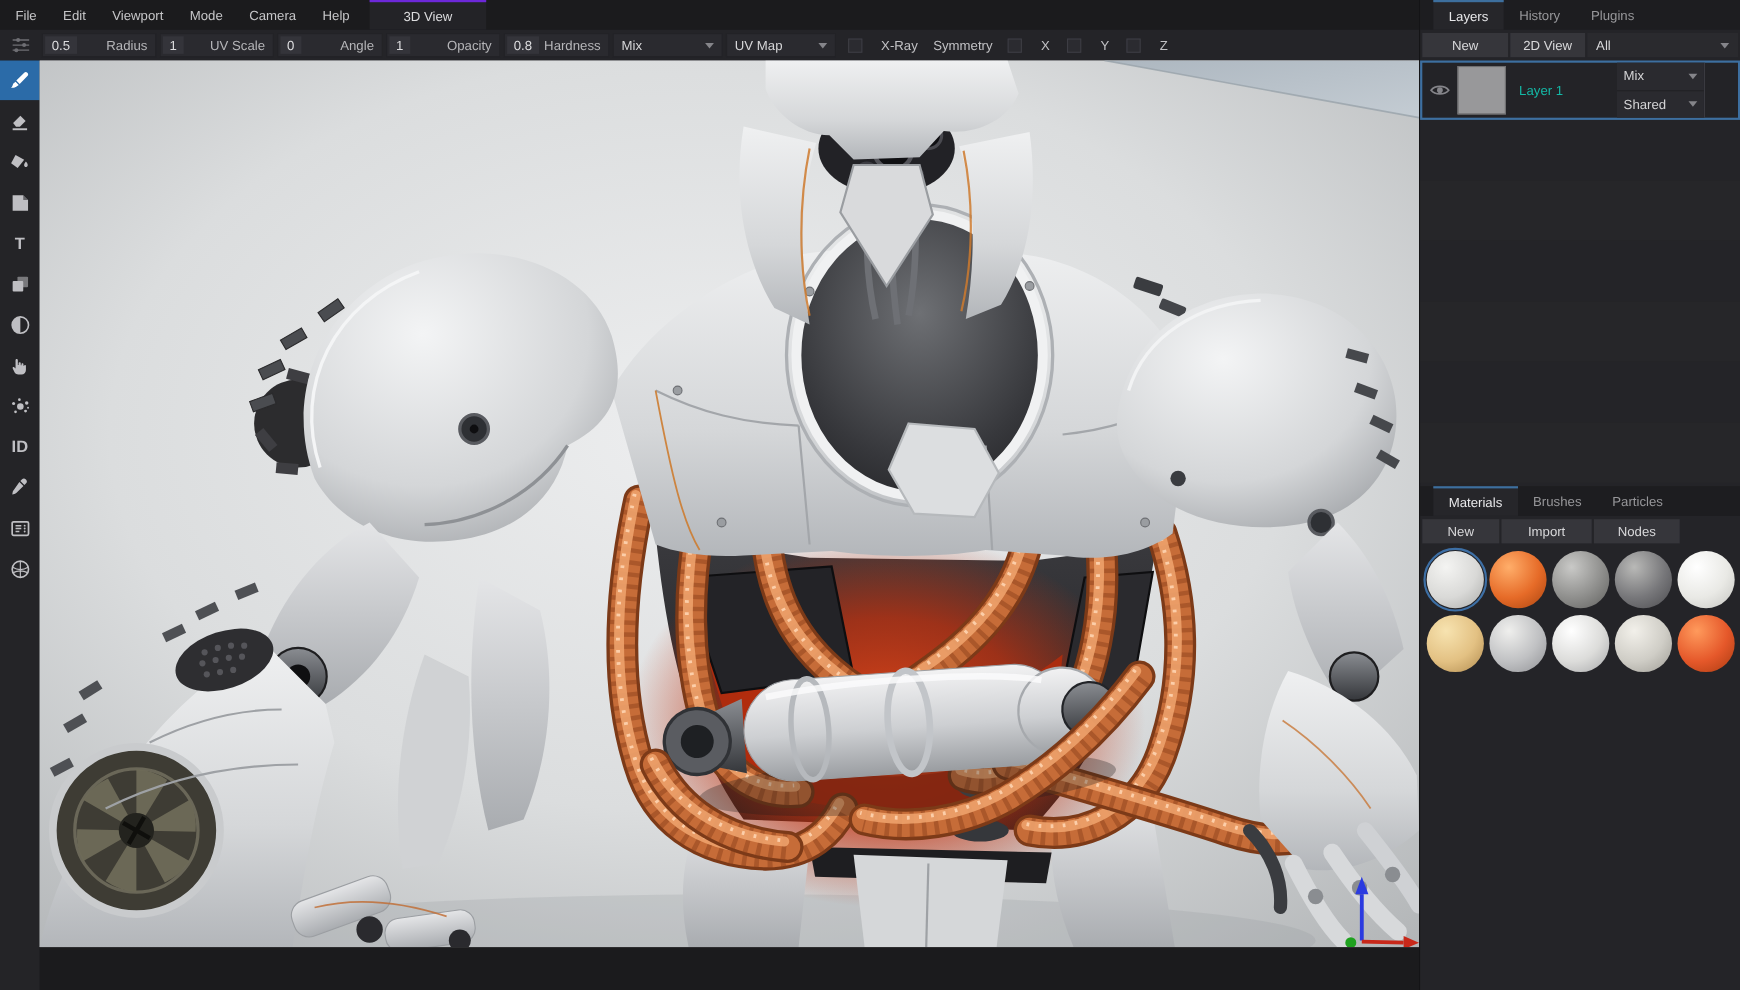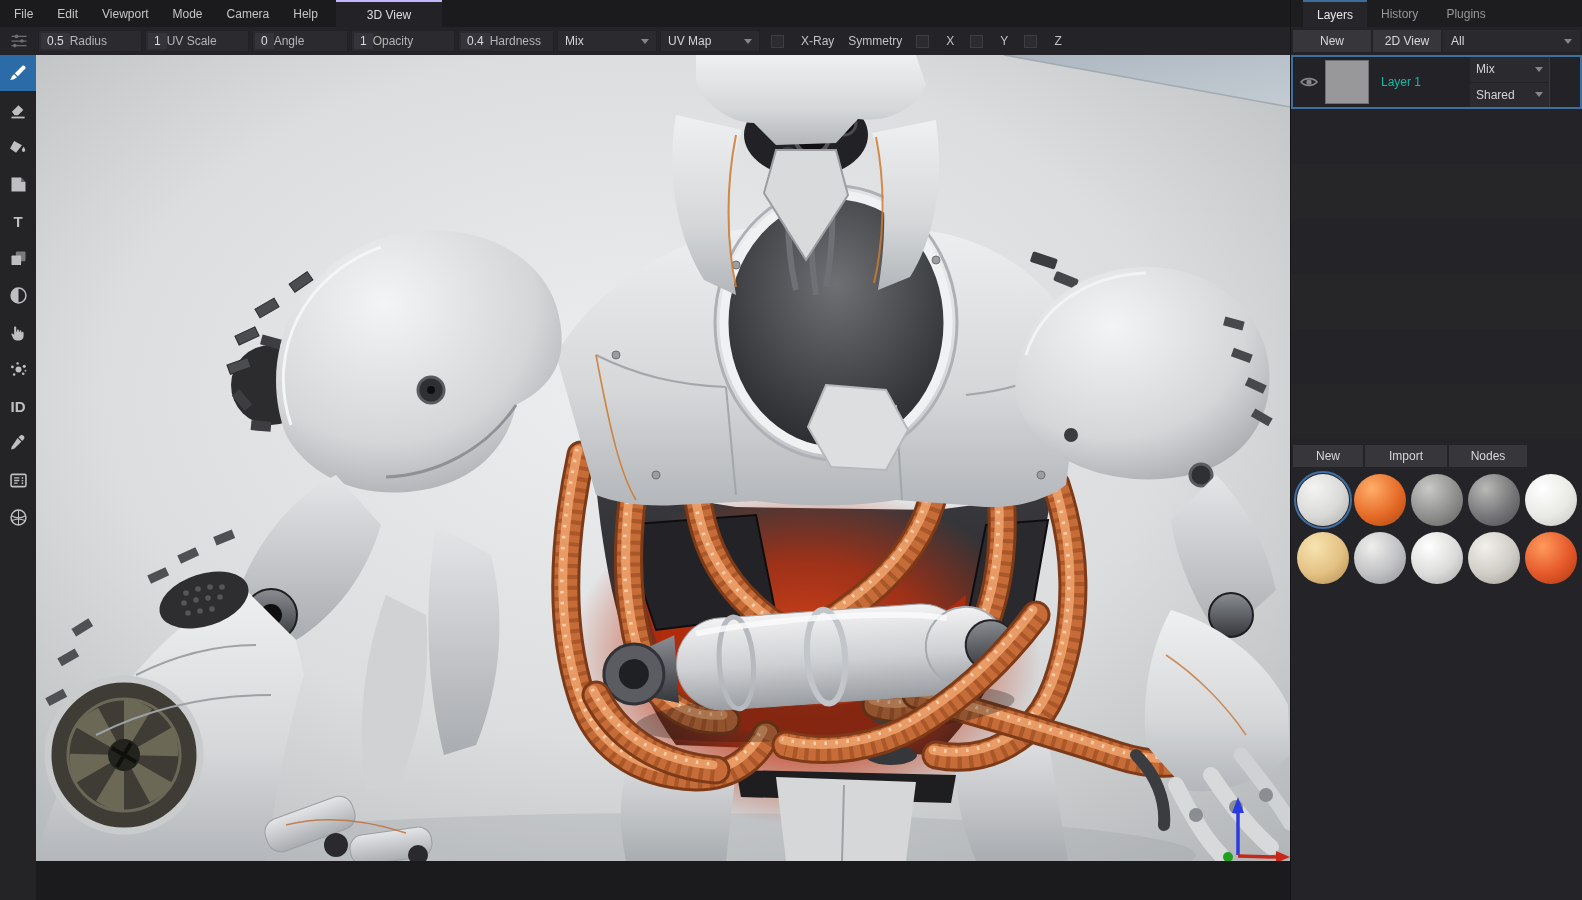--- a/index.html
+++ b/index.html
@@ -6,27 +6,27 @@
   html,body { width:1582px; height:900px; background:#161618; overflow:hidden;
     font-family:"Liberation Sans", sans-serif; font-size:12px; color:#C9C9CB; }
   .abs { position:absolute; }
   #app { position:relative; width:1582px; height:900px; background:#1B1B1D; }
 
   
   #menubar { left:0; top:0; width:1410px; height:27px; background:#1B1B1D; display:flex; align-items:center; }
   #menubar .menu-item { margin-left:24px; color:#C6C6C8; cursor:default; }
   #menubar .menu-item:first-child { margin-left:14px; }
   #view-tab { left:336px; top:0; width:106px; height:27px; background:#232327;
-    border-top:2px solid #c4b5fd; display:flex; align-items:center; justify-content:center; color:#DCDCDE; }
+    border-top:2px solid #6d28d9; display:flex; align-items:center; justify-content:center; color:#DCDCDE; }
 
   
   #toolbar { left:0; top:27px; width:1582px; height:28px; background:#242428; display:flex; align-items:center; }
   #toolbar .sliders { width:38px; display:flex; justify-content:center; color:#6E6E73; }
   .tb-box { height:22px; background:#2A2A2F; border:1px solid #222226; display:flex; align-items:center;
-    justify-content:flex-start; margin-right:3px; padding:0 7px; }
+    justify-content:space-between; margin-right:3px; padding:0 7px; }
   .tb-box .val { color:#DDDDDF; background:#34343A; padding:1px 6px; margin-left:-5px; }
   .tb-box .lbl { color:#B6B6B9; }
   .tb-drop { height:22px; background:#2A2A2F; border:1px solid #222226; display:flex; align-items:center;
     justify-content:space-between; margin-right:3px; padding:0 7px; color:#D6D6D8; }
   .chev { width:0; height:0; border-left:4px solid transparent; border-right:4px solid transparent;
     border-top:5px solid #85858A; margin-left:8px; }
   .cb { width:13px; height:13px; background:#2B2B30; border:1px solid #3D3D44; display:inline-block; }
   .tb-check { display:flex; align-items:center; gap:17px; margin:0 8px; color:#C2C2C5; }
 
   
@@ -119,21 +119,21 @@
     </div>
     <div class="tb-box" style="width:96px">
       <span class="val">0</span>
       <span class="lbl">Angle</span>
     </div>
     <div class="tb-box" style="width:104px">
       <span class="val">1</span>
       <span class="lbl">Opacity</span>
     </div>
     <div class="tb-box" style="width:96px">
-      <span class="val">0.4</span>
+      <span class="val">0.8</span>
       <span class="lbl">Hardness</span>
     </div>
     <div class="tb-drop" style="width:100px">
       <span>Mix</span>
         <span class="chev"></span>
     </div>
     <div class="tb-drop" style="width:100px">
       <span>UV Map</span>
         <span class="chev"></span>
     </div>
@@ -568,20 +568,25 @@
 
     <div class="stripe-rows">
       <div class="sr"></div>
         <div class="sr"></div>
         <div class="sr"></div>
         <div class="sr"></div>
         <div class="sr"></div>
         <div class="sr"></div>
     </div>
 
+    <div class="ptabs">
+      <div class="ptab selected">Materials</div>
+      <div class="ptab">Brushes</div>
+      <div class="ptab">Particles</div>
+    </div>
     <div class="pbuttons">
       <div class="pbtn" style="width:70px">New</div>
       <div class="pbtn" style="width:82px">Import</div>
       <div class="pbtn" style="width:78px">Nodes</div>
     </div>
 
     <div id="mat-grid">
       <div class="mat selected" style="background: radial-gradient(circle at 34% 28%, rgb(244, 244, 242) 0%, rgb(217, 217, 215) 55%, rgb(169, 170, 168) 100%);"></div>
       <div class="mat" style="background: radial-gradient(circle at 34% 28%, rgb(255, 174, 106) 0%, rgb(230, 107, 40) 55%, rgb(168, 67, 15) 100%);"></div>
       <div class="mat" style="background: radial-gradient(circle at 34% 28%, rgb(201, 201, 199) 0%, rgb(143, 143, 141) 55%, rgb(95, 95, 93) 100%);"></div>

